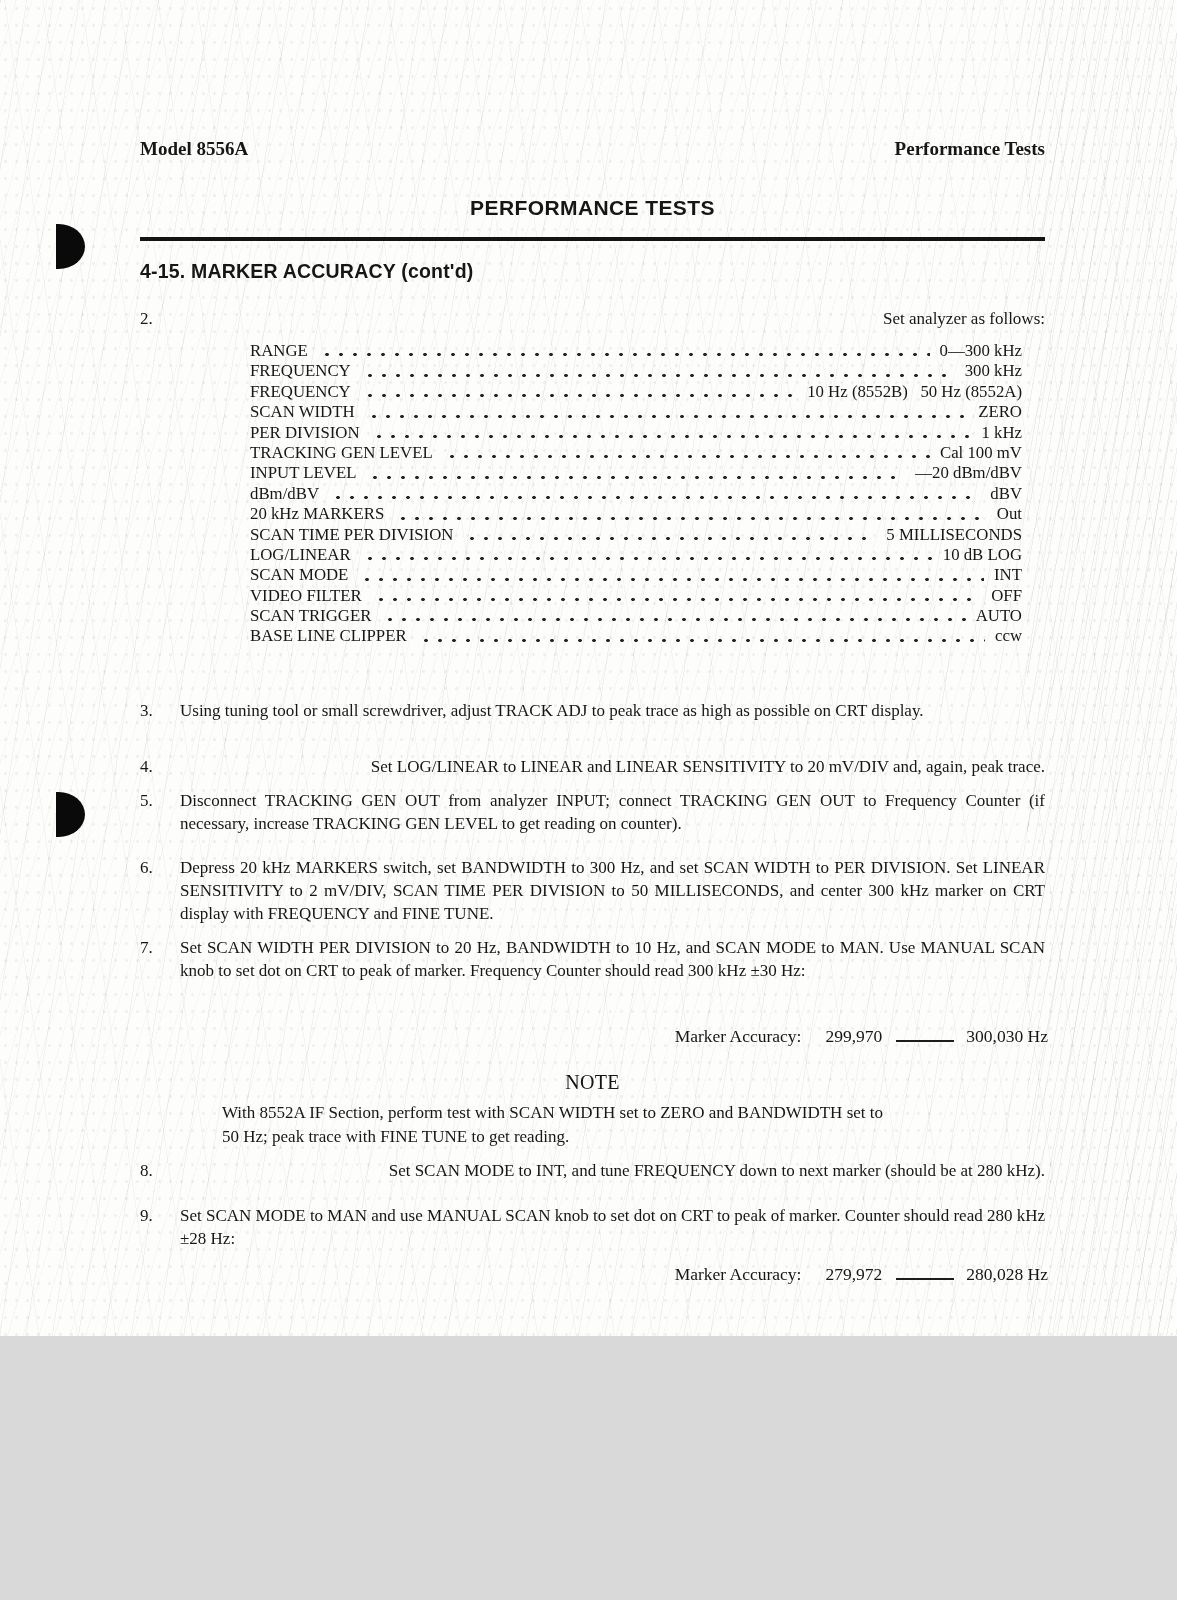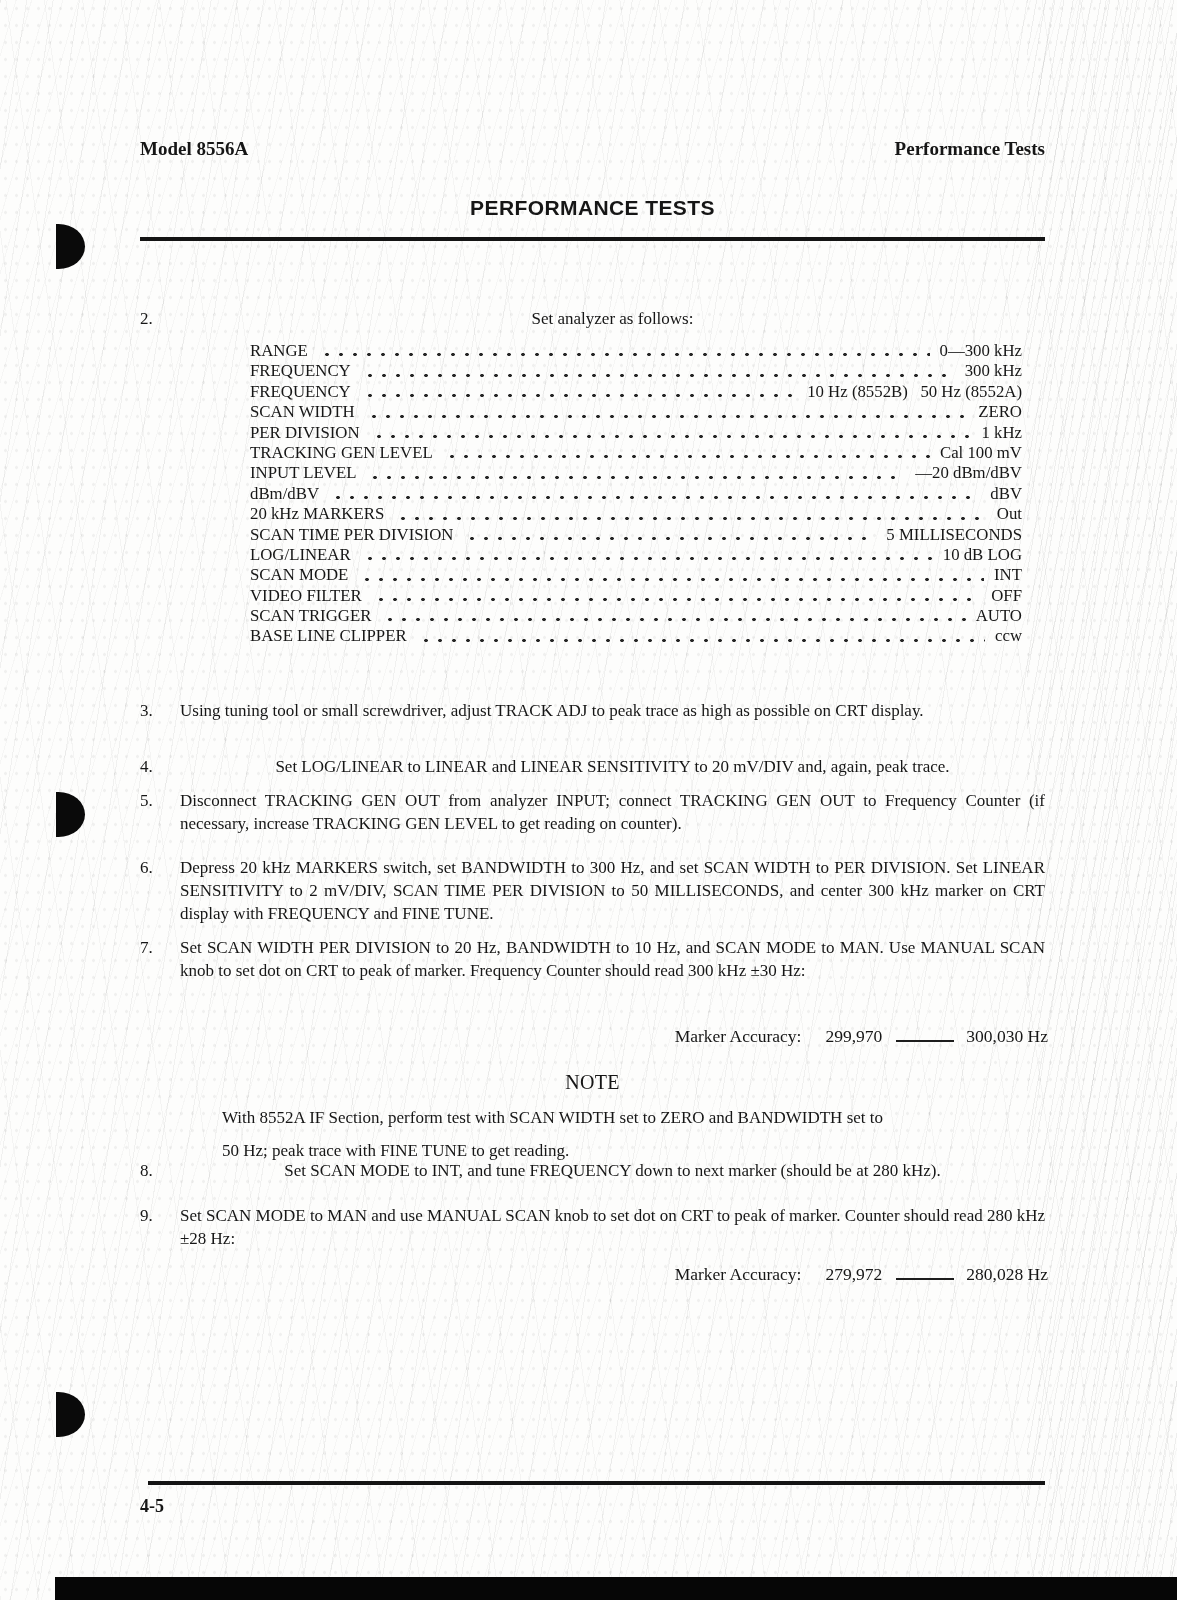--- a/index.html
+++ b/index.html
@@ -1,18 +1,18 @@
 <!DOCTYPE html>
 <html><head>
 <meta charset="utf-8">
 <style>
   html,body { margin:0; padding:0; background:#d9d9d9; }
   .page {
     position:relative;
-    width:1177px; height:1600px;
+    width:1177px; height:1336px;
     margin:0 auto;
     color:#161616;
     font-family:"Liberation Serif", serif;
     overflow:hidden;
     background-color:#fdfdfc;
     background-image:
       repeating-linear-gradient(99deg,  rgba(25,25,25,0.055) 0 1px, transparent 1px 26px),
       repeating-linear-gradient(82deg,  rgba(25,25,25,0.04)  0 1px, transparent 1px 38px),
       repeating-linear-gradient(106deg, rgba(25,25,25,0.03)  0 1px, transparent 1px 15px),
       radial-gradient(rgba(0,0,0,0.05) 1px, transparent 1.4px);
@@ -49,21 +49,21 @@
     font-family:"Liberation Sans", sans-serif; font-weight:bold;
     font-size:19.5px; letter-spacing:0.2px;
   }
 
   .step {
     position:absolute; left:140px; width:905px;
     display:flex; font-size:17px; line-height:23px;
   }
   .step-num { width:40px; flex:none; }
   .step-body { flex:1; text-align:justify; }
-  .step-body.single { text-align:center; }
+  .step-body.single { text-align:right; }
   #step2 { top:307px; }
   #step3 { top:699px; }
   #step4 { top:755px; }
   #step5 { top:789px; }
   #step6 { top:856px; }
   #step7 { top:936px; }
   #step8 { top:1159px; }
   #step9 { top:1204px; }
 
   .settings {
@@ -92,21 +92,21 @@
     border-bottom:2.6px solid #1d1d1d;
     margin:0 12px 0 14px;
   }
 
   .note-head {
     position:absolute; top:1071px; left:140px; width:905px;
     text-align:center; font-size:20px; letter-spacing:0.3px;
   }
   .note-body {
     position:absolute; top:1101px; left:222px; width:662px;
-    font-size:17px; line-height:33px;
+    font-size:17px; line-height:24px;
   }
 
   .pagenum {
     position:absolute; top:1496px; left:140px; width:905px;
     font-weight:bold; font-size:18px;
   }
   .bottombar {
     position:absolute; top:1577px; left:55px; width:1130px; height:23px;
     background:#060606;
   }
@@ -123,20 +123,21 @@
   <div class="bmark" id="bmark3"></div>
 
   <div class="hdr">
     <span>Model 8556A</span>
     <span>Performance Tests</span>
   </div>
 
   <div class="title">PERFORMANCE TESTS</div>
   <div class="rule" id="rule1"></div>
 
+  <div class="section">4-15. MARKER ACCURACY (cont'd)</div>
 
   <div class="step" id="step2">
     <span class="step-num">2.</span>
     <span class="step-body single">Set analyzer as follows:</span>
   </div>
 
   <div class="settings">
     <div class="srow">
         <span class="slabel">RANGE</span>
         <span class="sleader"></span>

